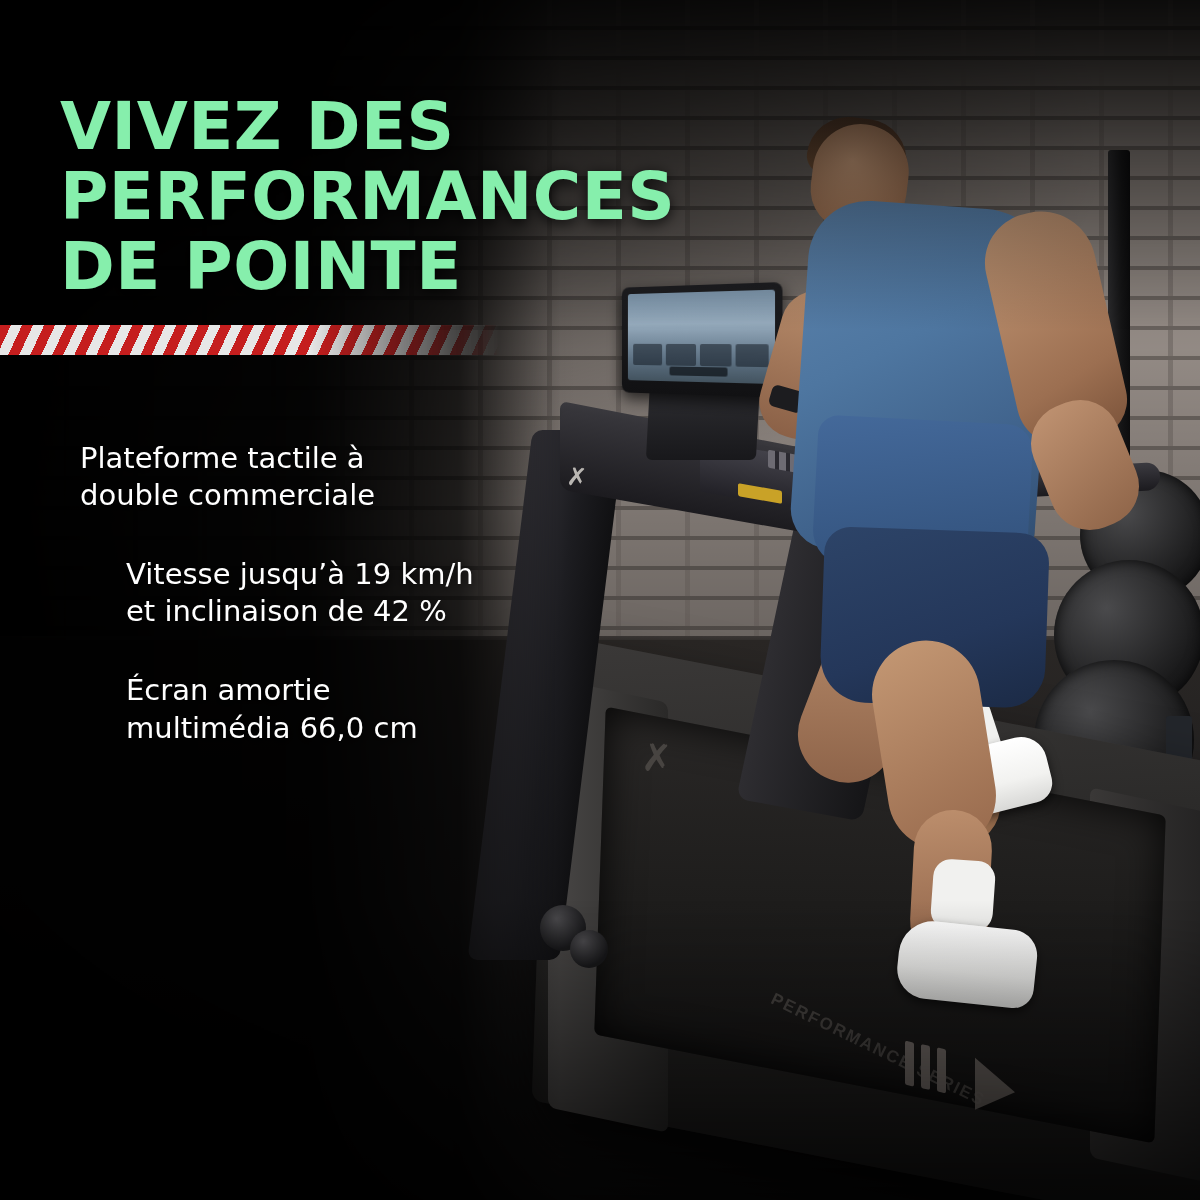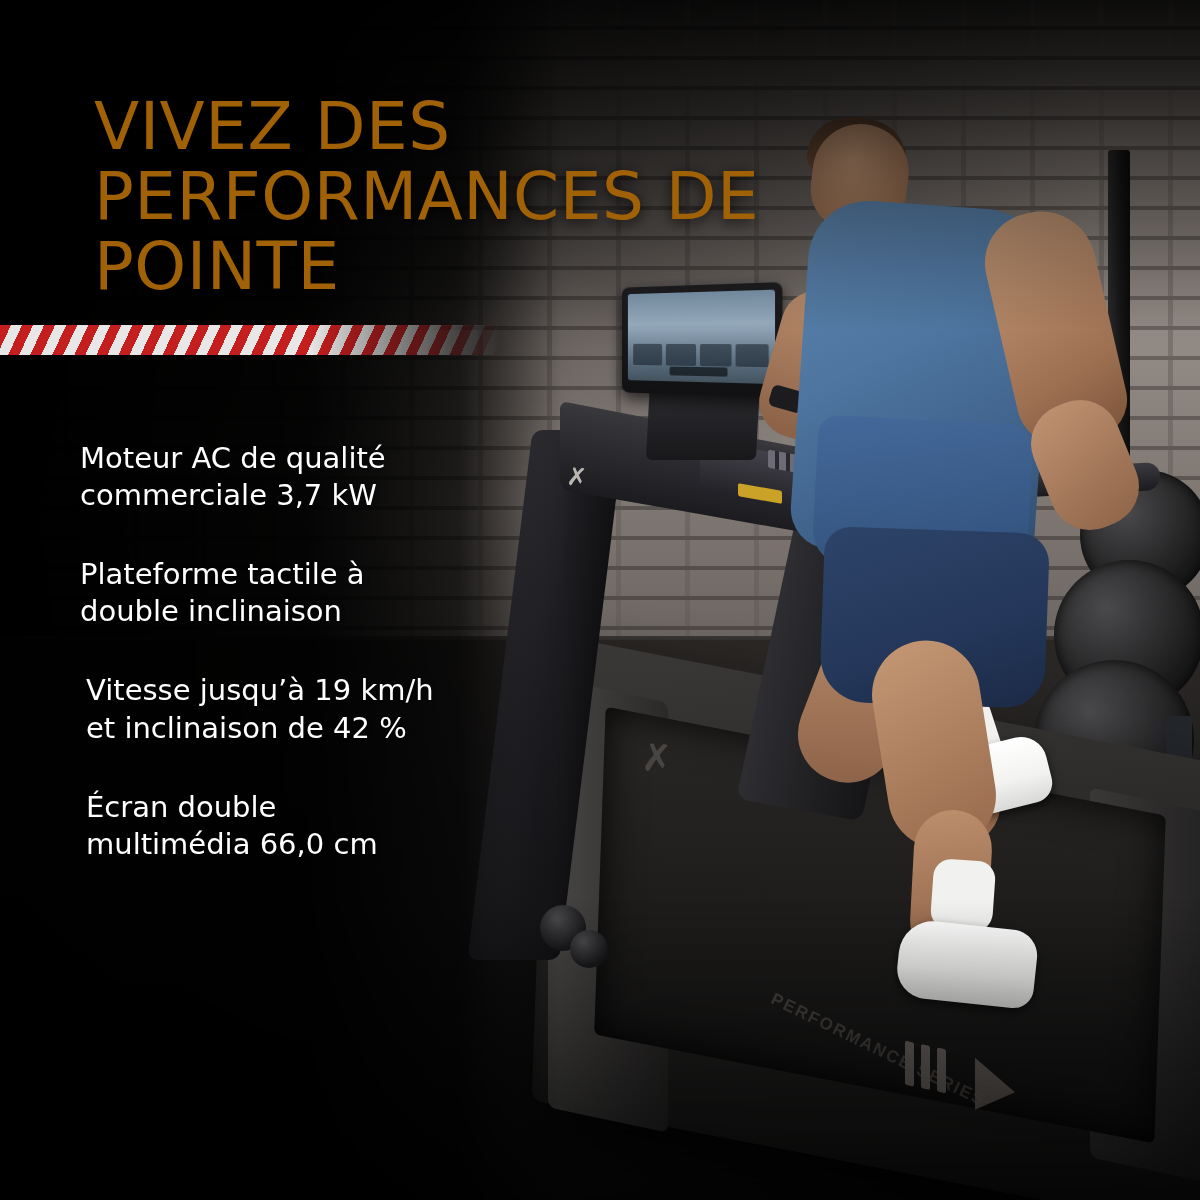--- a/index.html
+++ b/index.html
@@ -373,25 +373,25 @@
     background: linear-gradient(to bottom,#ffffff 0%, #f2f2f0 60%, #d8d8d6 100%);
     border-radius: 34px 26px 20px 30px;
     box-shadow:0 4px 10px rgba(0,0,0,.55);
   }
   .shoe.sh1{ left:930px; top:745px; transform:rotate(-14deg); }
   .shoe.sh2{ left:898px; top:925px; transform:rotate(6deg); width:138px;height:78px;}
 
   
   .headline {
     position:absolute;
-    left: 94px; top: 48px;
+    left: 60px; top: 48px;
     width: 700px;
-    color:#a16207;
+    color:#86efac;
     font-family:"DejaVu Sans", sans-serif;
-    font-weight: normal;
+    font-weight: bold;
     font-size: 66px;
     line-height: 1.06;
     letter-spacing: 0.5px;
     text-transform: uppercase;
     text-shadow: 0 3px 14px rgba(0,0,0,.85);
   }
   .hazard {
     position:absolute;
     left: 0; top: 325px;
     width: 500px; height: 30px;
@@ -420,21 +420,21 @@
   }
   .feature {
     color:#fff;
     font-size: 29px;
     line-height: 1.28;
     margin-bottom: 42px;
     text-shadow: 0 2px 10px rgba(0,0,0,.9);
     font-family:"DejaVu Sans", sans-serif;
   }
   .feature:last-child { margin-bottom:0; }
-  .feature.indent { padding-left: 6px; }
+  .feature.indent { padding-left: 6px; margin-left: 40px; }
 </style>
 </head>
 <body>
 
 <div id="poster">
 
   <div class="photo">
     <div class="wall"></div>
     <div class="wall-shade"></div>
     <div class="baseboard"></div>
@@ -514,30 +514,26 @@
     <div class="bottom-dark"></div>
     <div class="left-dark"></div>
   </div>
 
   <h1 class="headline">VIVEZ DES PERFORMANCES DE POINTE</h1>
 
   <div class="hazard"></div>
 
   <div class="features">
     <div class="feature">
-      <span>Moteur AC de qualité</span><br>
-      <span>commerciale 3,7 kW</span>
-    </div>
-    <div class="feature">
       <span>Plateforme tactile à</span><br>
-      <span>double inclinaison</span>
+      <span>double commerciale</span>
     </div>
     <div class="feature indent">
       <span>Vitesse jusqu’à 19 km/h</span><br>
       <span>et inclinaison de 42 %</span>
     </div>
     <div class="feature indent">
-      <span>Écran double</span><br>
+      <span>Écran amortie</span><br>
       <span>multimédia 66,0 cm</span>
     </div>
   </div>
 
 </div>
 
 </body></html>

